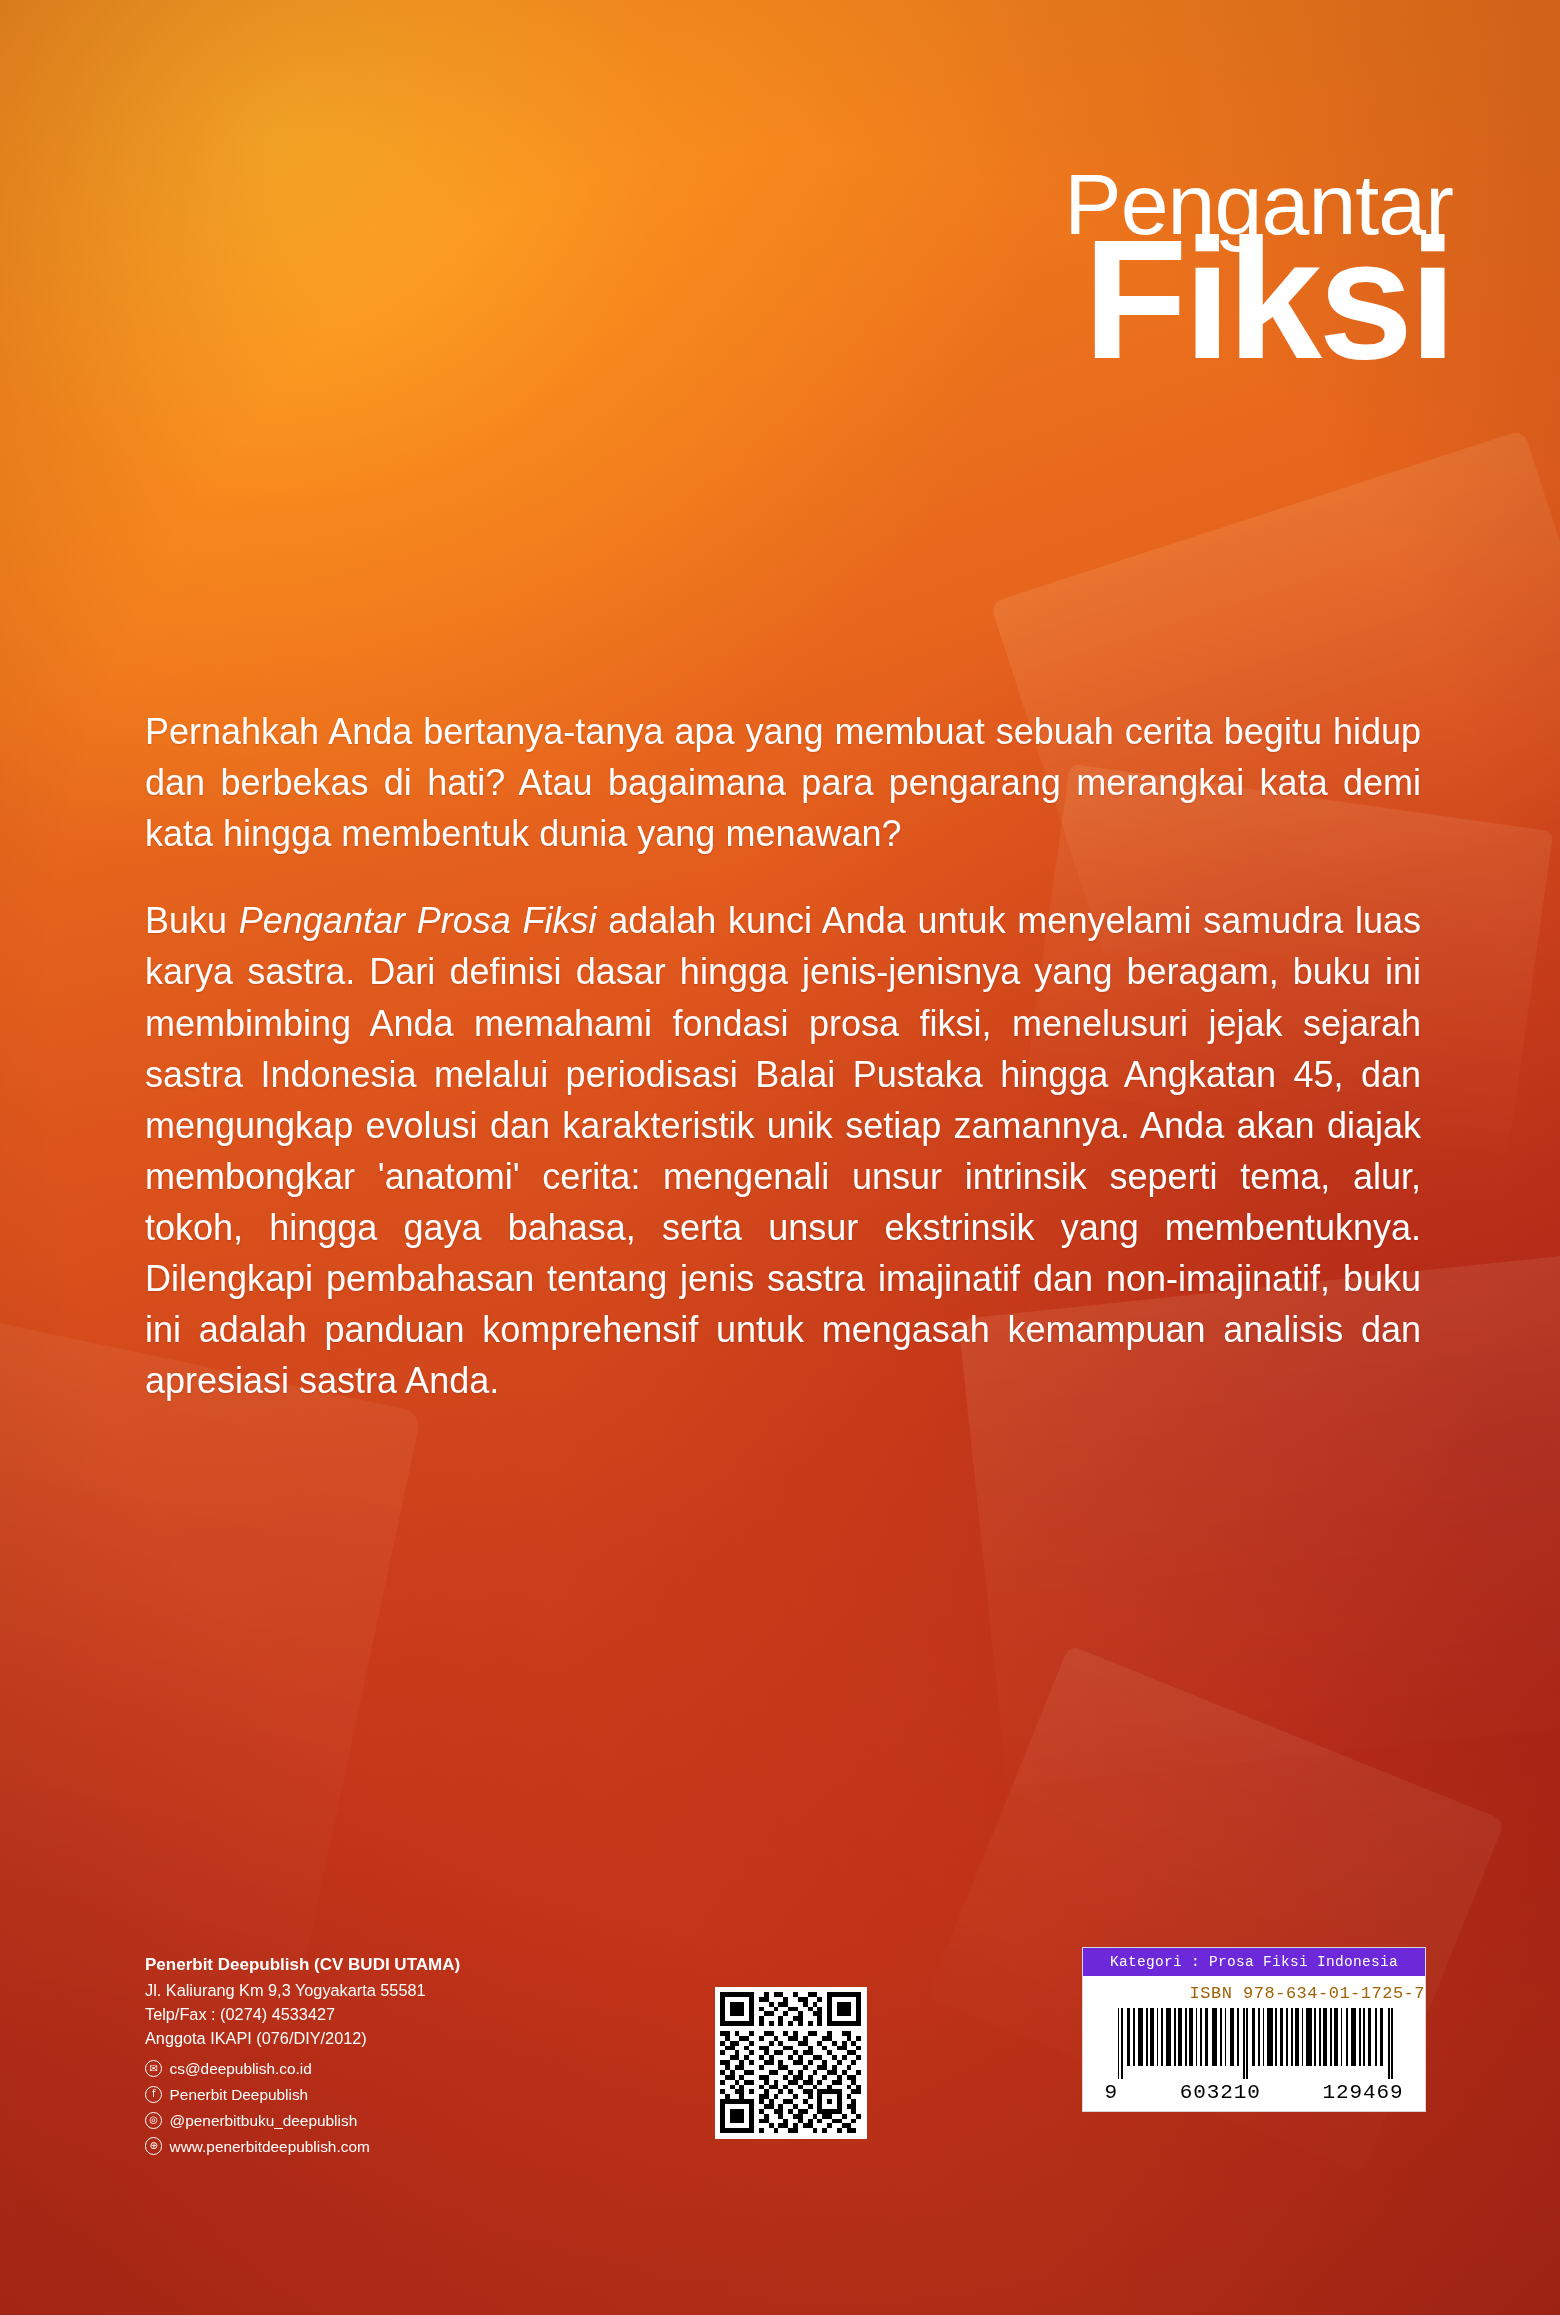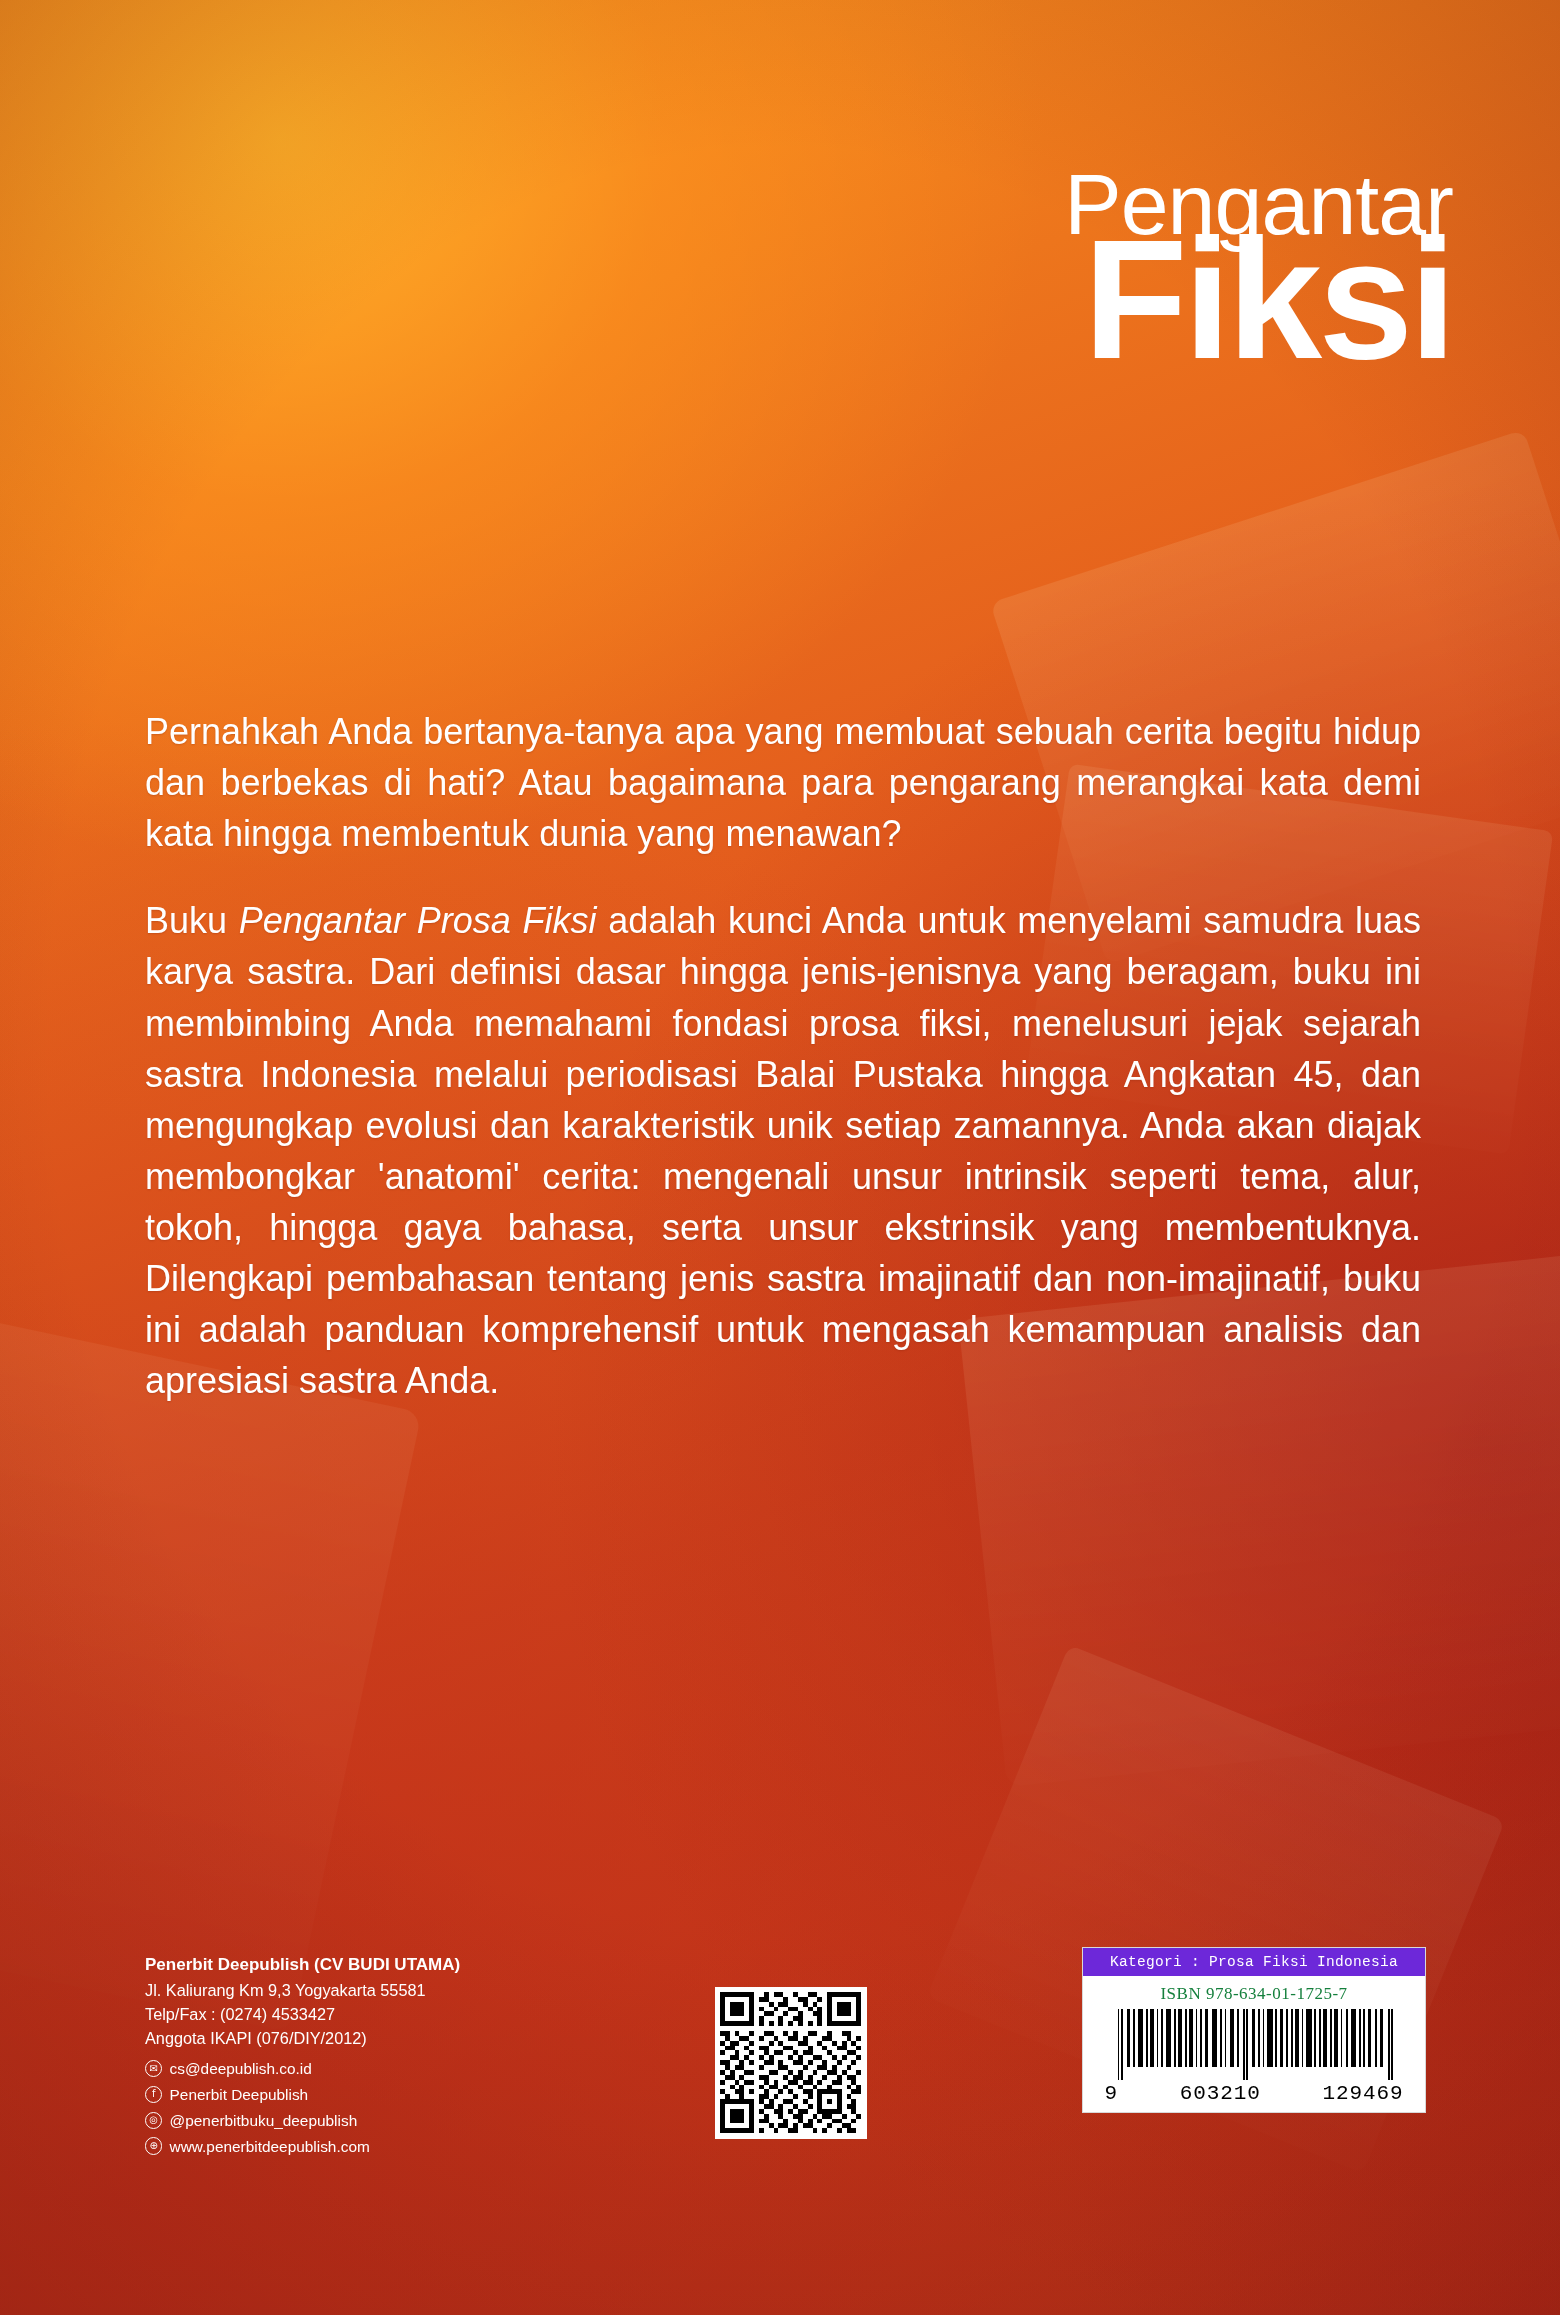--- a/index.html
+++ b/index.html
@@ -156,24 +156,24 @@
   .kategori {
     background: #6d28d9;
     color: #ffffff;
     font-family: "Liberation Mono", monospace;
     font-size: 14.5px;
     text-align: center;
     padding: 6.3px 3.6px 5.4px;
     letter-spacing: 0.3px;
   }
   .isbn-num {
-    font-family: Liberation Serif, serif;
+    font-family: Liberation Mono, monospace;
     font-size: 17px;
-    text-align: center;
-    color: #15803d;
+    text-align: right;
+    color: #a16207;
     padding: 8.1px 0 5.4px;
     letter-spacing: 0.5px;
   }
   .barcode {
     display: block;
     margin: 0 auto;
     width: 299px;
     height: 71px;
   }
   .barcode-digits {

